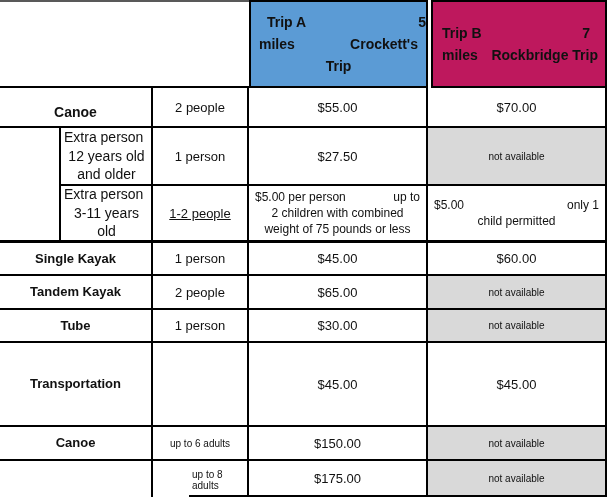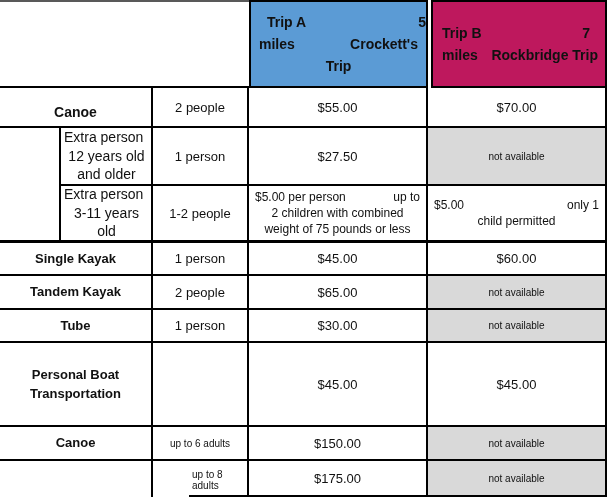--- a/index.html
+++ b/index.html
@@ -78,21 +78,21 @@
       <div class="m">and older</div>
     </div>
     <div class="c val" style="grid-column:3;grid-row:3;">1 person</div>
     <div class="c val" style="grid-column:4;grid-row:3;">$27.50</div>
     <div class="c na" style="grid-area: 3 / 5; background-color: rgb(217, 217, 217);">not available</div>
 
     <div class="c sub bb3" style="grid-column:2;grid-row:4;">
       <div class="l">Extra person</div>
       <div class="m">3-11 years old</div>
     </div>
-    <div class="c val bb3" style="grid-column:3;grid-row:4;">1-2 people</div>
+    <div class="c val bb3" style="grid-column:3;grid-row:4;text-decoration:underline;">1-2 people</div>
     <div class="c multi bb3" style="grid-column:4;grid-row:4;">
       <div class="jline">
         <span>$5.00 per person</span>
         <span>up to</span>
       </div>
       <div class="cline">2 children with combined</div>
       <div class="cline">weight of 75 pounds or less</div>
     </div>
     <div class="c multi bb3" style="grid-column:5;grid-row:4;">
       <div class="jline">
@@ -111,21 +111,20 @@
     <div class="c val" style="grid-column:3;grid-row:6;">2 people</div>
     <div class="c val" style="grid-column:4;grid-row:6;">$65.00</div>
     <div class="c na" style="grid-area: 6 / 5; background-color: rgb(217, 217, 217);">not available</div>
 
     <div class="c rowlabel2" style="grid-column:1/3;grid-row:7;">Tube</div>
     <div class="c val" style="grid-column:3;grid-row:7;">1 person</div>
     <div class="c val" style="grid-column:4;grid-row:7;">$30.00</div>
     <div class="c na" style="grid-area: 7 / 5; background-color: rgb(217, 217, 217);">not available</div>
 
     <div class="c rowlabel2" style="grid-column:1/3;grid-row:8;flex-direction:column;">
-      <div>Personal Boat</div>
       <div>Transportation</div>
     </div>
     <div class="c val" style="grid-column:3;grid-row:8;"></div>
     <div class="c val" style="grid-column:4;grid-row:8;">$45.00</div>
     <div class="c val" style="grid-column:5;grid-row:8;">$45.00</div>
 
     <div class="c rowlabel2" style="grid-column:1/3;grid-row:9;">Canoe</div>
     <div class="c small" style="grid-column:3;grid-row:9;">up to 6 adults</div>
     <div class="c val" style="grid-column:4;grid-row:9;">$150.00</div>
     <div class="c na" style="grid-area: 9 / 5; background-color: rgb(217, 217, 217);">not available</div>

